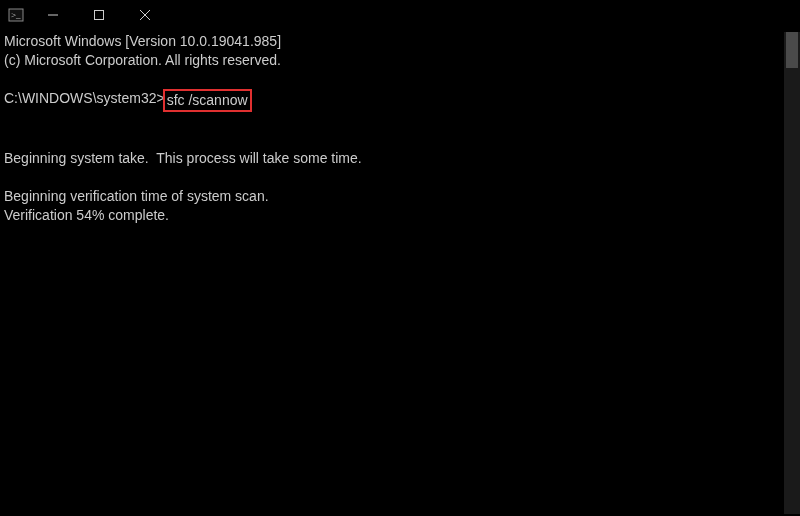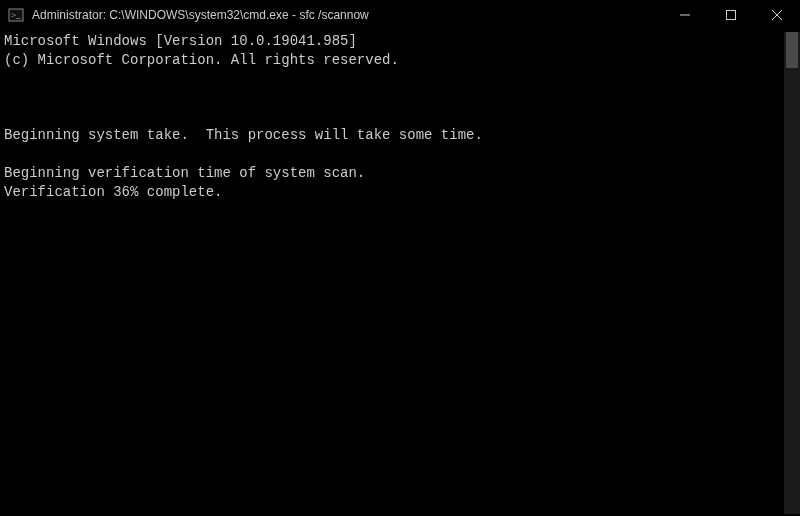--- a/index.html
+++ b/index.html
@@ -69,21 +69,21 @@
       color: #ccc;
       font-size: 14px;
       line-height: 1.35;
       padding: 2px 0 2px 4px;
       position: relative;
       display: flex;
     }
     .console-text {
       flex: 1;
       white-space: pre;
-      font-family: Liberation Mono, monospace;
+      font-family: Liberation Sans, sans-serif;
     }
     .scrollbar-track {
       width: 16px;
       background: #1a1a1a;
       position: relative;
     }
     .scrollbar-thumb {
       position: absolute;
       top: 0;
       left: 2px;
@@ -105,21 +105,20 @@
 <body>
 
 <div class="window">
   <div class="titlebar">
     <span class="titlebar-icon">
       <svg viewBox="0 0 16 16">
         <rect x="1" y="2" width="14" height="12" fill="#111" stroke="#888" stroke-width="1"></rect>
         <text x="3" y="11" font-size="9" fill="#ccc" font-family="Consolas">&gt;_</text>
       </svg>
     </span>
-    <span class="titlebar-title">Administrator: C:\WINDOWS\system32\cmd.exe - sfc  /scannow</span>
     <div class="window-controls">
       <div class="win-btn">
         <svg width="10" height="10" viewBox="0 0 10 10">
             <line x1="0" y1="5" x2="10" y2="5" stroke="#ccc" stroke-width="1"></line>
           </svg>
       </div>
       <div class="win-btn">
         <svg width="10" height="10" viewBox="0 0 10 10">
             <rect x="0.5" y="0.5" width="9" height="9" fill="none" stroke="#ccc" stroke-width="1"></rect>
           </svg>
@@ -130,23 +129,23 @@
             <line x1="10" y1="0" x2="0" y2="10" stroke="#ccc" stroke-width="1"></line>
           </svg>
       </div>
     </div>
   </div>
 
   <div class="console-body">
     <div class="console-text"><span>Microsoft Windows [Version 10.0.19041.985]</span>
 <span>(c) Microsoft Corporation. All rights reserved.</span>
 
-<span class="prompt-line"></span>
+<span class="prompt-line"><span>C:\WINDOWS\system32&gt;</span><span class="highlight-box"><span>sfc /scannow</span></span></span>
 
 <span>Beginning system take.  This process will take some time.</span>
 
 <span>Beginning verification time of system scan.</span>
-<span>Verification 36% complete.</span></div>
+<span>Verification 54% complete.</span></div>
     <div class="scrollbar-track">
       <div class="scrollbar-thumb"></div>
     </div>
   </div>
 </div>
 
 </body></html>

